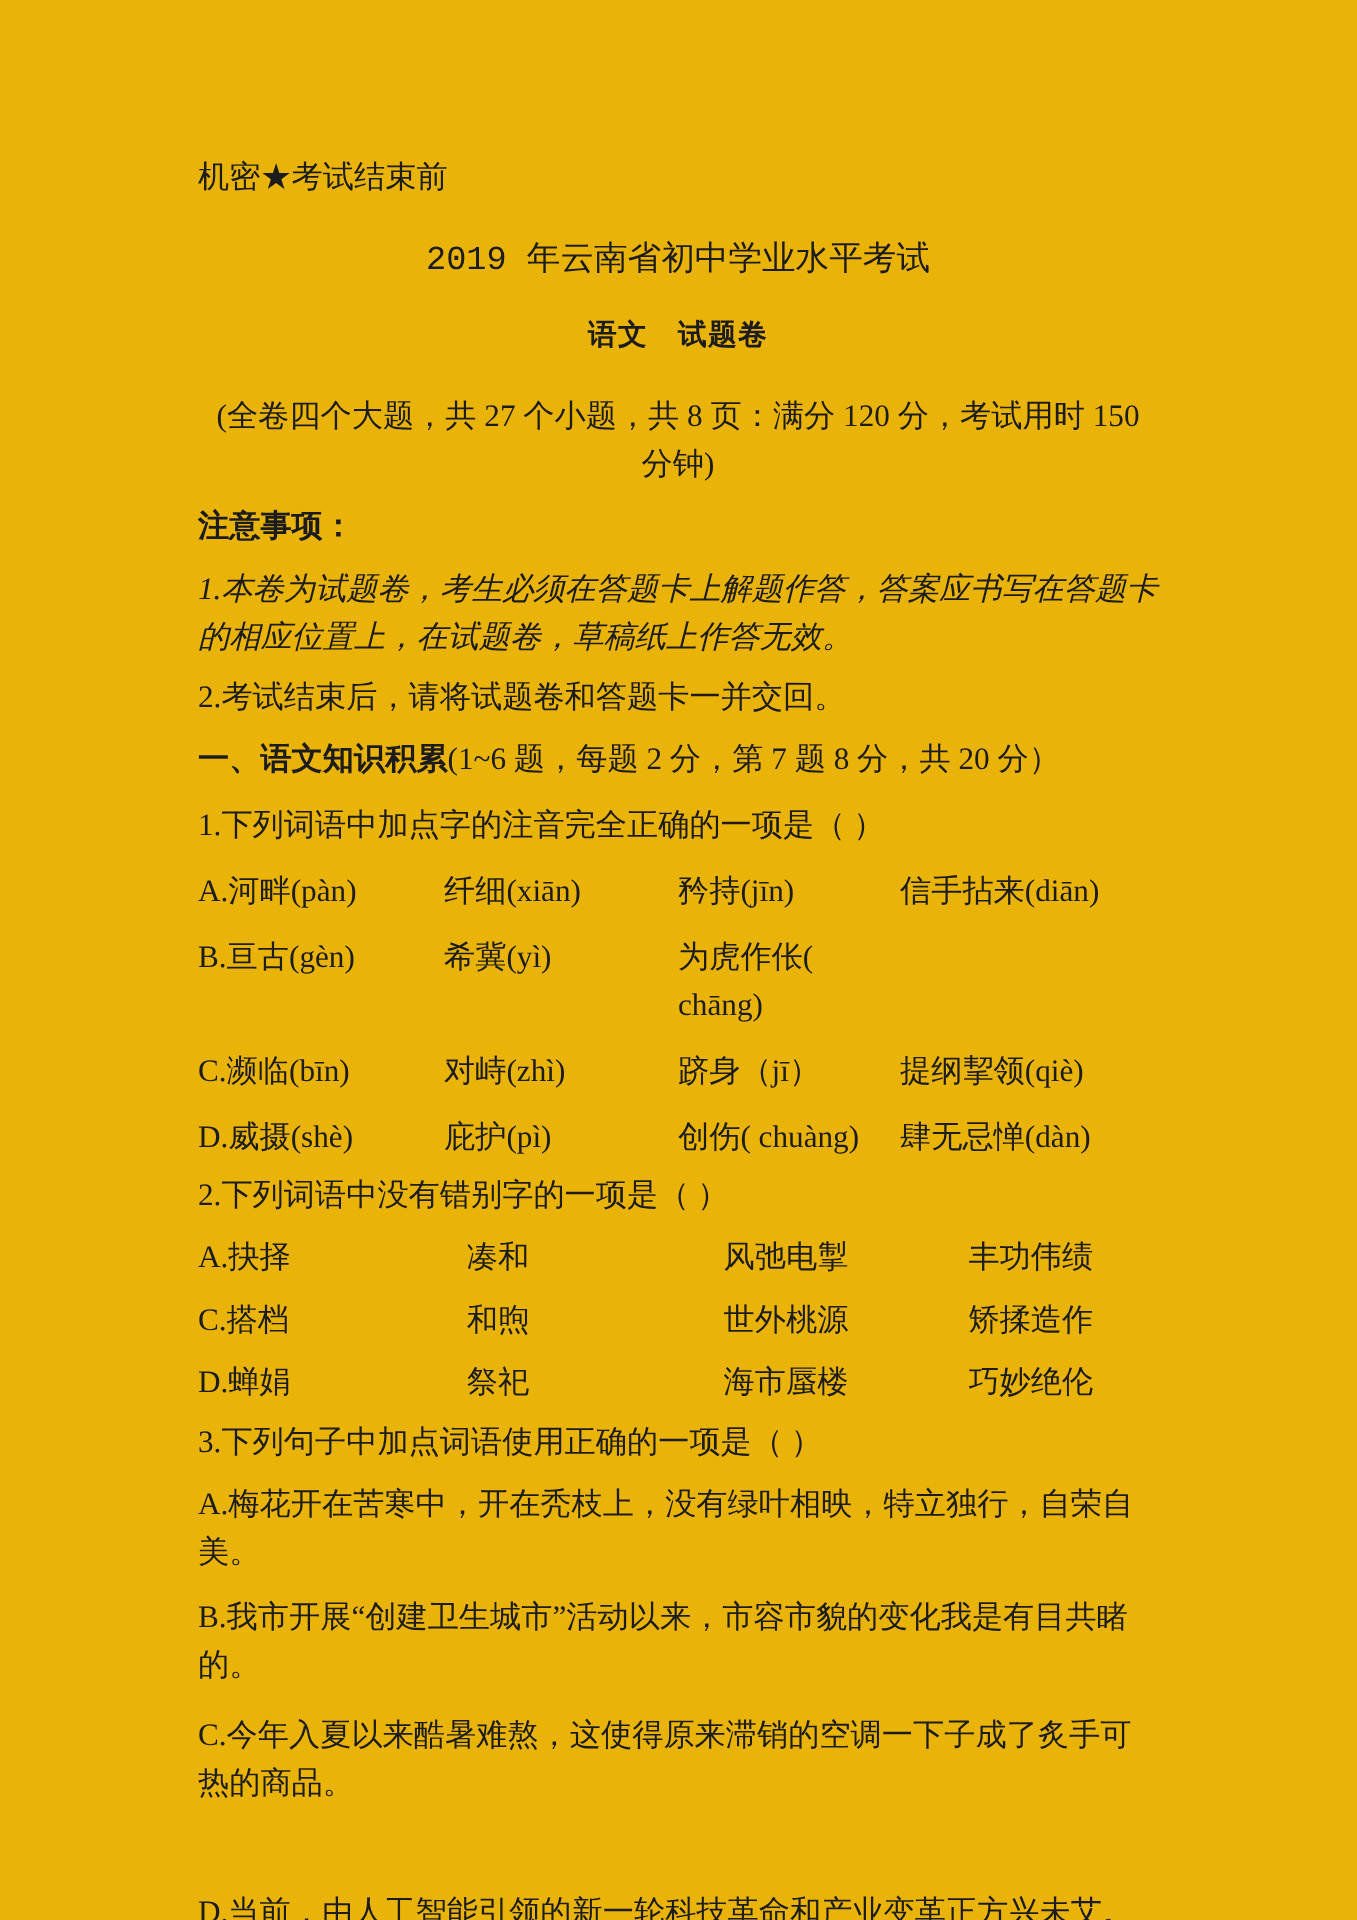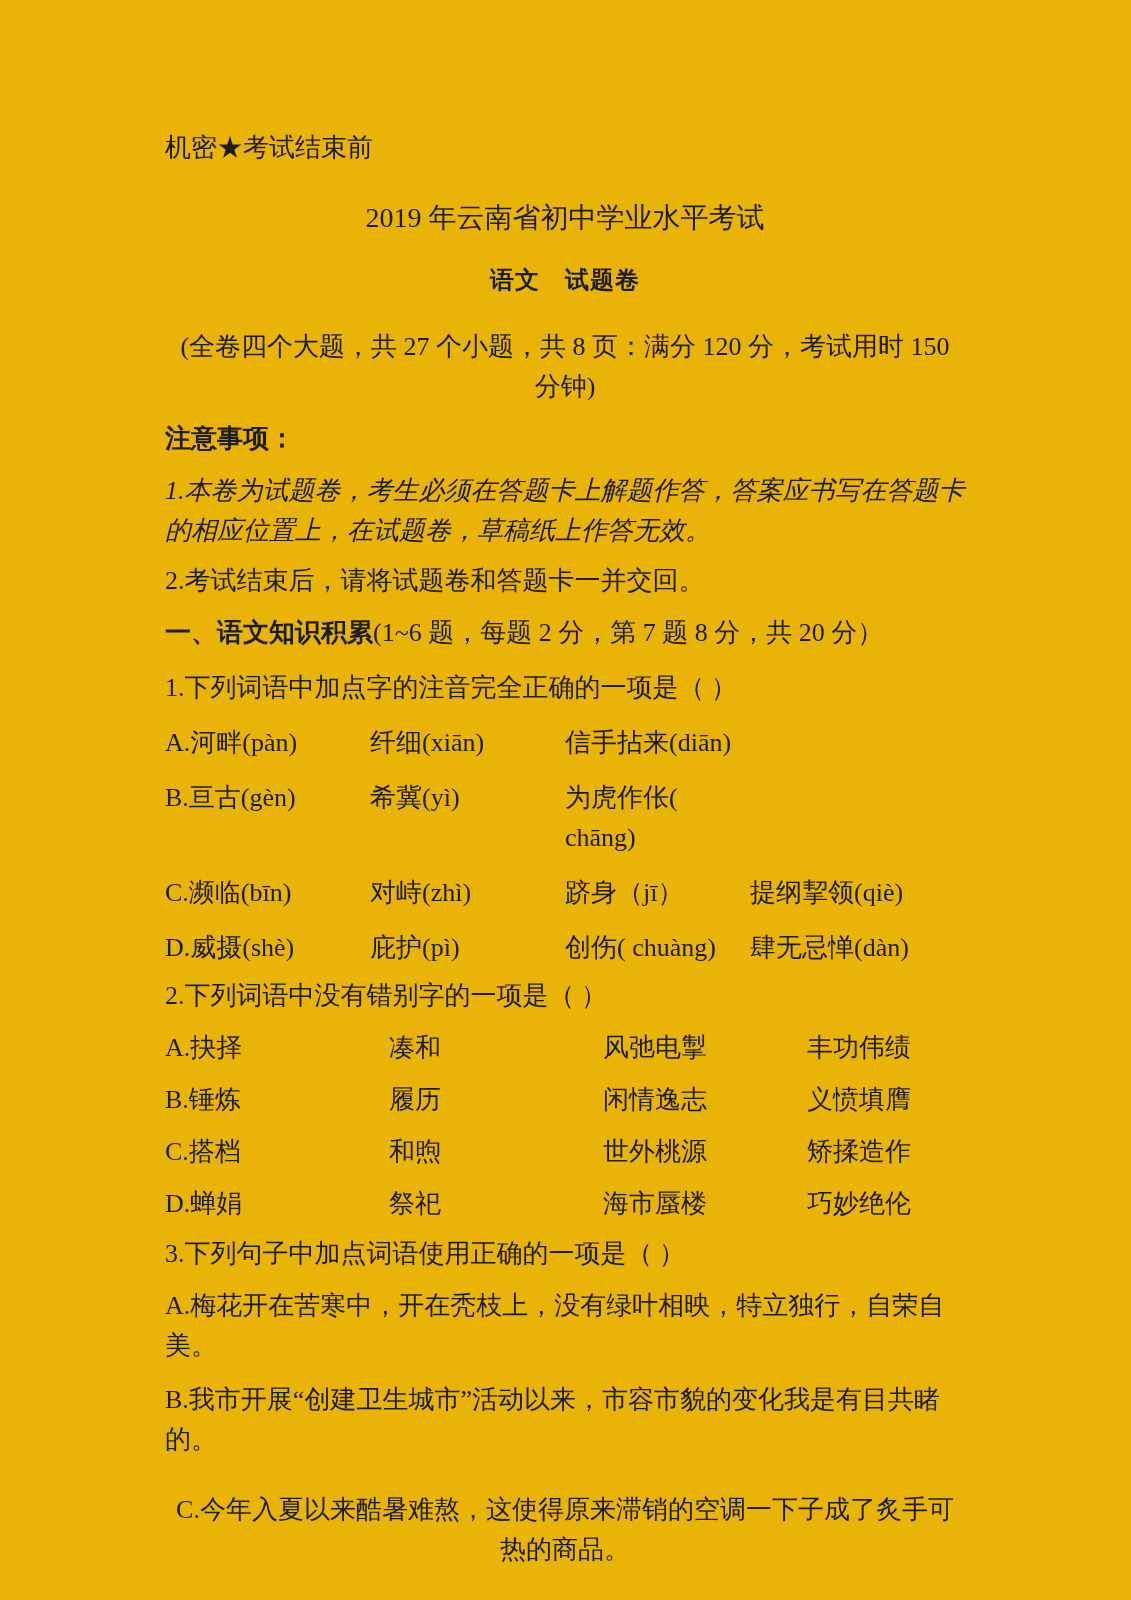--- a/index.html
+++ b/index.html
@@ -26,20 +26,21 @@
     white-space: normal;
   }
   .classification {
     margin-top: 0;
   }
   .exam-title {
     margin-top: 28px;
     font-size: 28px;
     line-height: 44px;
     text-align: center;
+    font-family: Liberation Mono, monospace;
   }
   .paper-title {
     margin-top: 13px;
     font-size: 24px;
     line-height: 54px;
     font-weight: bold;
     text-align: center;
     letter-spacing: 1px;
   }
   .paper-info {
@@ -60,21 +61,21 @@
     grid-template-columns: 205px 195px 185px 1fr;
     font-size: 26px;
     line-height: 40px;
     margin-top: 15px;
   }
   .q2-stem { margin-top: 8px; }
   .q2 .opt-row { margin-top: 12px; gap: 19px; }
   .q3-stem { margin-top: 10px; }
   .q3-opt-a { margin-top: 12px; }
   .q3-opt-b { margin-top: 14px; }
-  .q3-opt-c { margin-top: 30px; text-align: center; }
+  .q3-opt-c { margin-top: 18px; }
   .q3-opt-d { margin-top: 68px; }
 </style>
 </head>
 <body>
 
 <div class="page">
 
   <p class="line classification">机密★考试结束前</p>
 
   <p class="line exam-title">2019 年云南省初中学业水平考试</p>
@@ -91,20 +92,21 @@
 
   <p class="line section-heading">
     <span class="bold">一、语文知识积累</span><span>(1~6 题，每题 2 分，第 7 题 8 分，共 20 分）</span>
   </p>
 
   <div class="q1">
     <p class="line q1-stem">1.下列词语中加点字的注音完全正确的一项是（  ）</p>
     <div class="opt-row">
       <span>A.河畔(pàn)</span>
       <span>纤细(xiān)</span>
+      <span>矜持(jīn)</span>
       <span>信手拈来(diān)</span>
     </div>
     <div class="opt-row">
       <span>B.亘古(gèn)</span>
       <span>希冀(yì)</span>
       <span>为虎作伥( chāng)</span>
     </div>
     <div class="opt-row">
       <span>C.濒临(bīn)</span>
       <span>对峙(zhì)</span>
@@ -121,26 +123,20 @@
 
   <div class="q2">
     <p class="line q2-stem">2.下列词语中没有错别字的一项是（   ）</p>
     <div class="opt-row">
       <span>A.抉择</span>
       <span>凑和</span>
       <span>风弛电掣</span>
       <span>丰功伟绩</span>
     </div>
     <div class="opt-row">
-      <span>B.锤炼</span>
-      <span>履历</span>
-      <span>闲情逸志</span>
-      <span>义愤填膺</span>
-    </div>
-    <div class="opt-row">
       <span>C.搭档</span>
       <span>和煦</span>
       <span>世外桃源</span>
       <span>矫揉造作</span>
     </div>
     <div class="opt-row">
       <span>D.蝉娟</span>
       <span>祭祀</span>
       <span>海市蜃楼</span>
       <span>巧妙绝伦</span>

